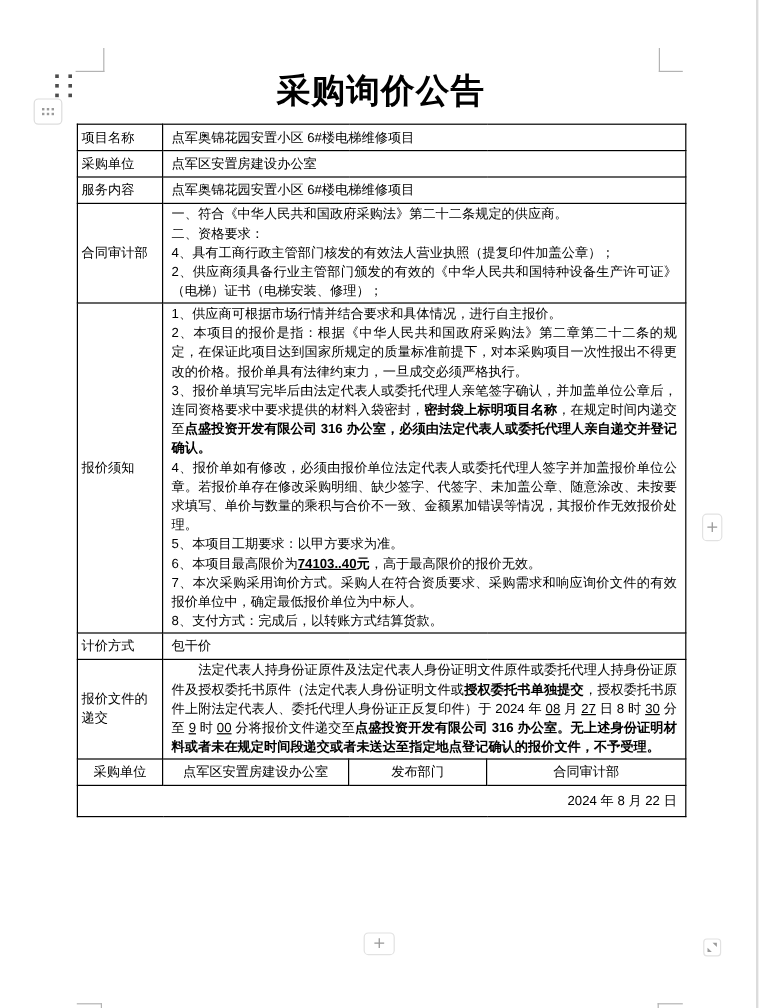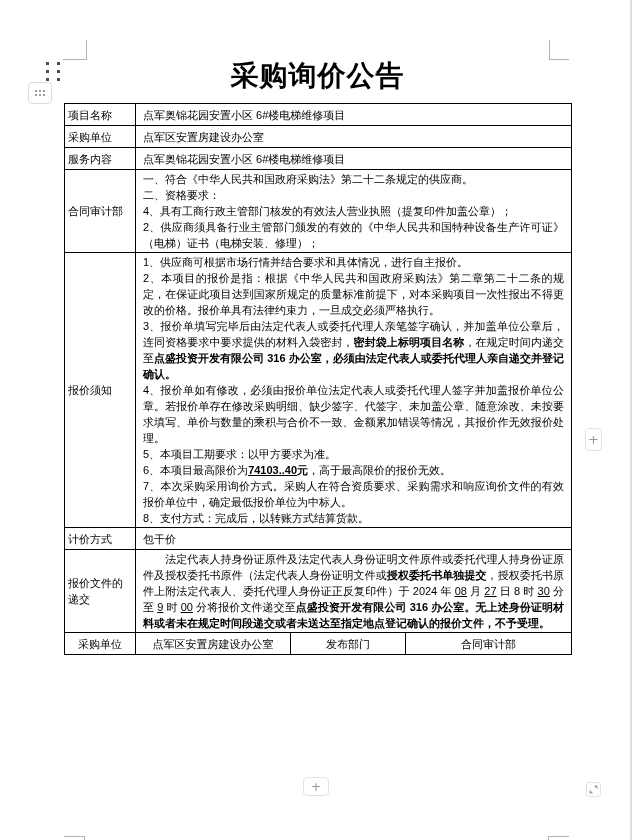--- a/index.html
+++ b/index.html
@@ -147,14 +147,17 @@
         <td class="content" colspan="3">
           <p><span>　　法定代表人持身份证原件及法定代表人身份证明文件原件或委托代理人持身份证原件及授权委托书原件（法定代表人身份证明文件或</span><span class="b">授权委托书单独提交</span><span>，授权委托书原件上附法定代表人、委托代理人身份证正反复印件）于 2024 年 </span><span class="u">08</span><span> 月 </span><span class="u">27</span><span> 日 8 时 </span><span class="u">30</span><span> 分至 </span><span class="u">9</span><span> 时 </span><span class="u">00</span><span> 分将报价文件递交至</span><span class="b">点盛投资开发有限公司 316 办公室。无上述身份证明材料或者未在规定时间段递交或者未送达至指定地点登记确认的报价文件，不予受理。</span></p>
         </td>
       </tr>
       <tr class="four">
         <td class="">采购单位</td>
         <td class="">点军区安置房建设办公室</td>
         <td class="">发布部门</td>
         <td class="">合同审计部</td>
       </tr>
+      <tr class="date">
+        <td class="" colspan="4">2024 年 8 月 22 日</td>
+      </tr>
     </tbody>
 </table>
 
 </body></html>

